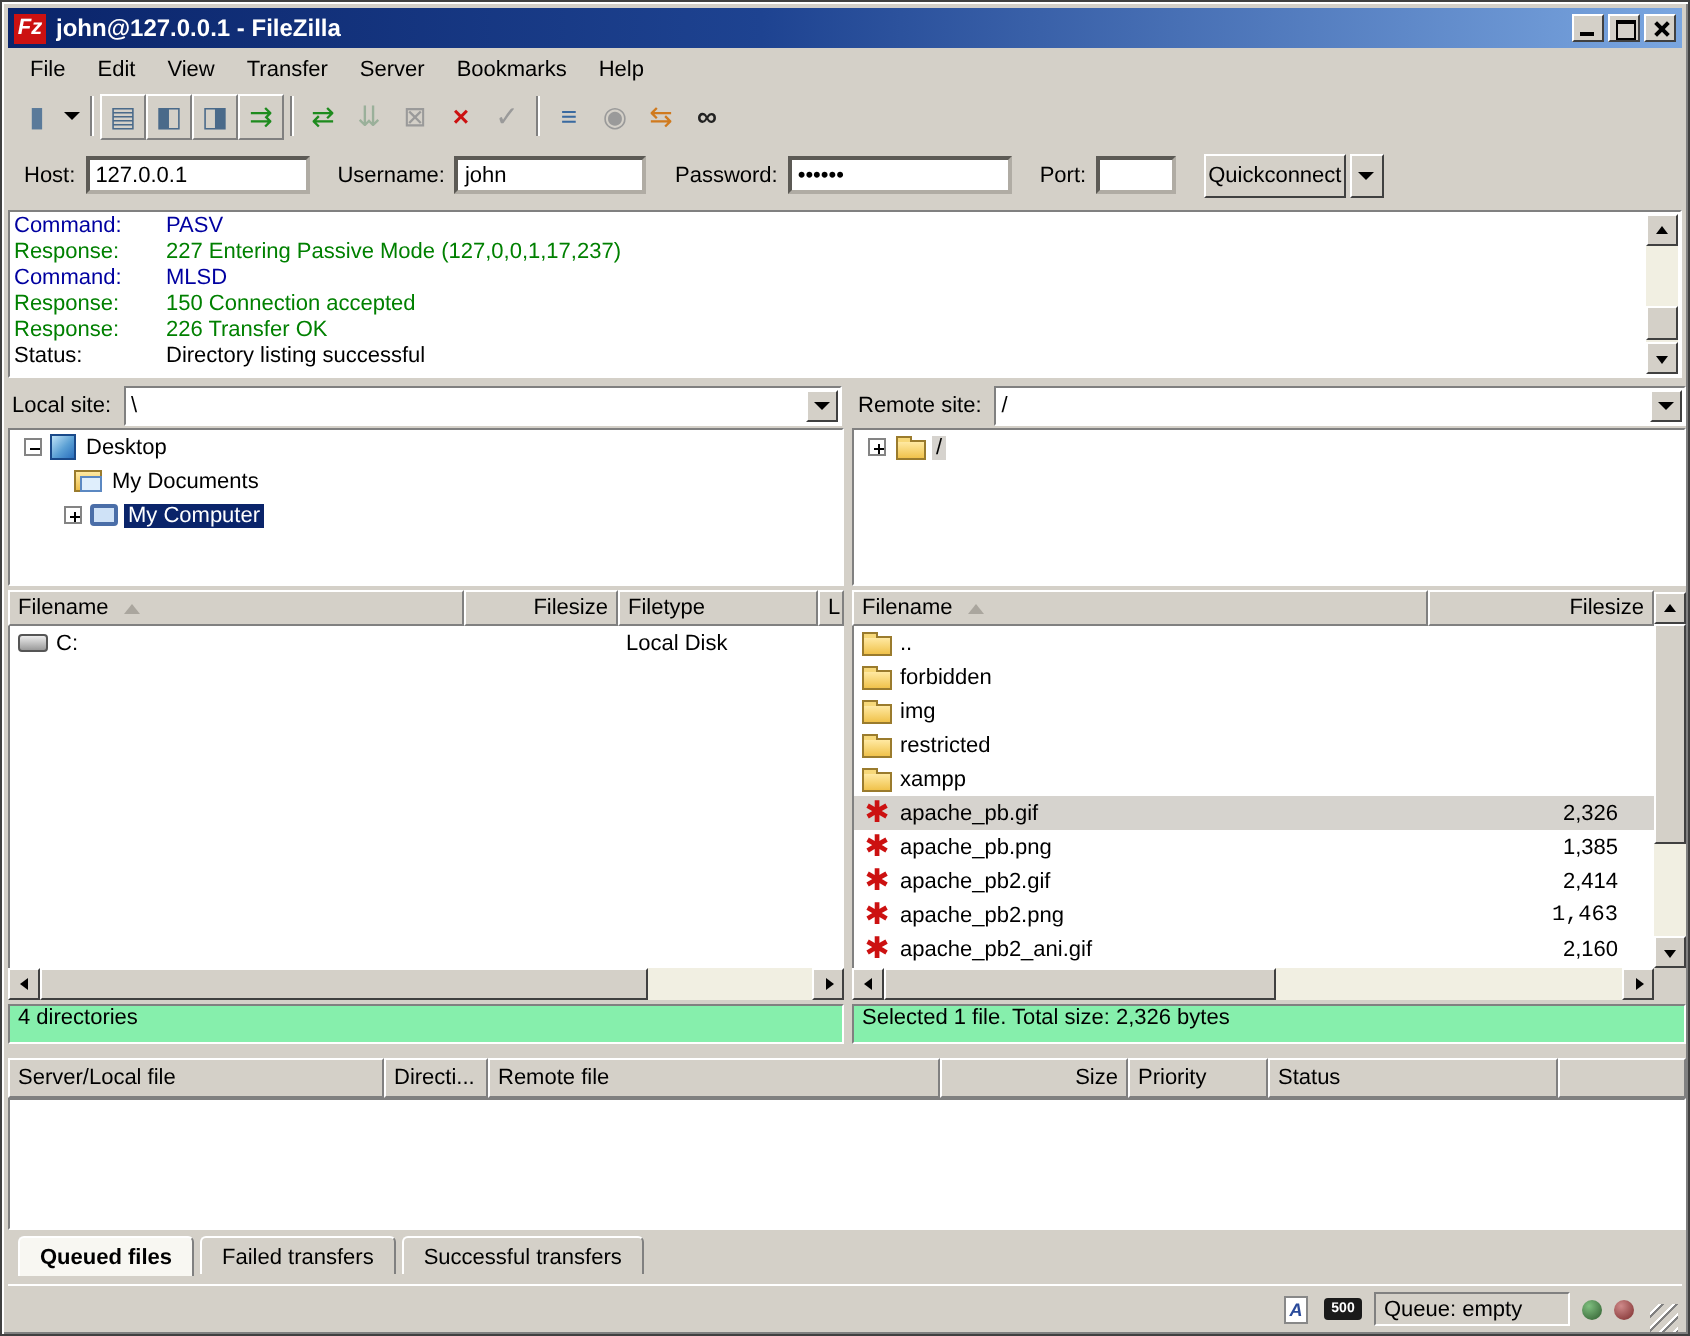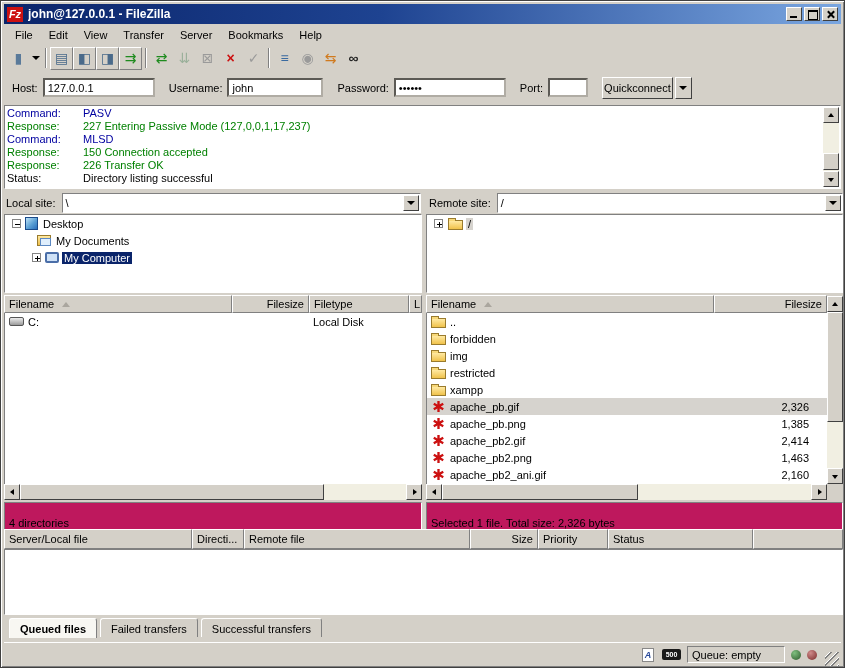--- a/index.html
+++ b/index.html
@@ -105,22 +105,22 @@
     padding:1px 4px;display:flex;align-items:center;overflow:hidden;white-space:nowrap;}
   .hdr-cell.right{justify-content:flex-end;}
   .sort-asc{width:0;height:0;margin-left:8px;border-left:4px solid transparent;border-right:4px solid transparent;border-bottom:5px solid #aaa69e;}
   .list{position:absolute;background:#fff;border-left:1px solid #808080;overflow:hidden;}
   .list-row{height:17px;display:flex;align-items:center;position:relative;}
   .list-row.sel{background:#d6d3ce;}
   .cell-name{margin-left:4px;display:flex;align-items:center;gap:4px;white-space:nowrap;}
   .cell-size{position:absolute;text-align:right;white-space:nowrap;}
   .cell-type{position:absolute;white-space:nowrap;}
   
-  .pane-status{position:absolute;height:28px;background:#be185d;border:1px solid;
-    border-color:#808080 #ffffff #ffffff #808080;display:flex;align-items:flex-end;padding:0 4px;}
+  .pane-status{position:absolute;height:20px;background:#86efac;border:1px solid;
+    border-color:#808080 #ffffff #ffffff #808080;display:flex;align-items:flex-start;padding:0 4px;}
   
   .queue-body{position:absolute;background:#fff;border:1px solid;border-color:#808080 #ffffff #ffffff #808080;}
   
   .tabs{position:absolute;left:3px;top:617px;height:20px;display:flex;align-items:flex-start;padding-left:5px;}
   .tab{height:19px;padding:4px 10px 0;margin-right:3px;background:#d4d0c8;
     border:1px solid;border-color:#ffffff #808080 #808080 #ffffff;border-bottom:none;
     border-radius:3px 3px 0 0;white-space:nowrap;}
   .tab.active{background:#f8f7f2;font-weight:bold;height:20px;}
   
   .statusbar{position:absolute;left:3px;right:3px;top:641px;height:24px;display:flex;
@@ -364,21 +364,21 @@
           <span class="icon icon-img">✱</span>
         <span>apache_pb2.gif</span>
         </span>
       <span class="cell-size" style="right:18px;">2,414</span>
       </div>
     <div class="list-row">
       <span class="cell-name">
           <span class="icon icon-img">✱</span>
         <span>apache_pb2.png</span>
         </span>
-      <span class="cell-size" style="right:18px;">1,463</span>
+      <span class="cell-size" style="right:18px;font-family:Liberation Mono, monospace;">1,463</span>
       </div>
     <div class="list-row">
       <span class="cell-name">
           <span class="icon icon-img">✱</span>
         <span>apache_pb2_ani.gif</span>
         </span>
       <span class="cell-size" style="right:18px;">2,160</span>
       </div>
   </div>
 
@@ -402,21 +402,21 @@
   <div class="hdr-row" style="left:3px;top:528px;width:839px;">
     <div class="hdr-cell" style="width:188px;height:20px;">
         <span>Server/Local file</span>
       </div>
     <div class="hdr-cell" style="width:52px;height:20px;">
         <span>Directi...</span>
       </div>
     <div class="hdr-cell" style="width:226px;height:20px;">
         <span>Remote file</span>
       </div>
-    <div class="hdr-cell right" style="width:68px;height:20px;">
+    <div class="hdr-cell right" style="width:94px;height:20px;">
         <span>Size</span>
       </div>
     <div class="hdr-cell" style="width:70px;height:20px;">
         <span>Priority</span>
       </div>
     <div class="hdr-cell" style="width:145px;height:20px;">
         <span>Status</span>
       </div>
     <div class="hdr-cell" style="flex:1;height:20px;"></div>
   </div>

